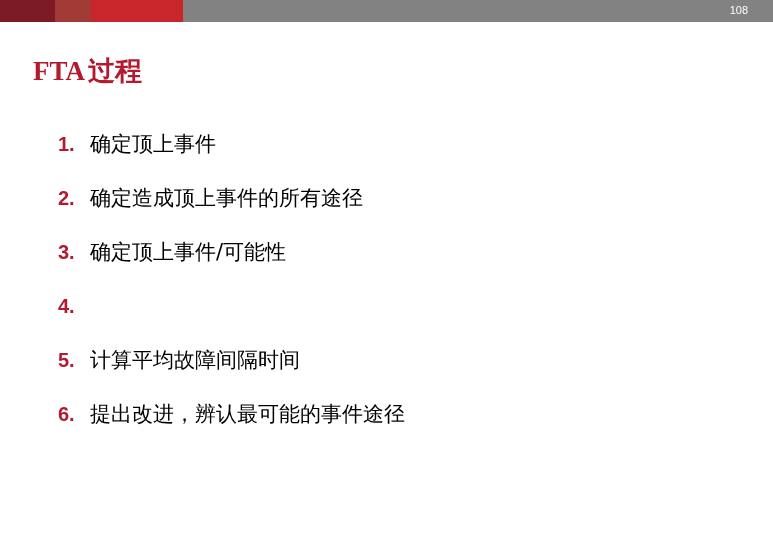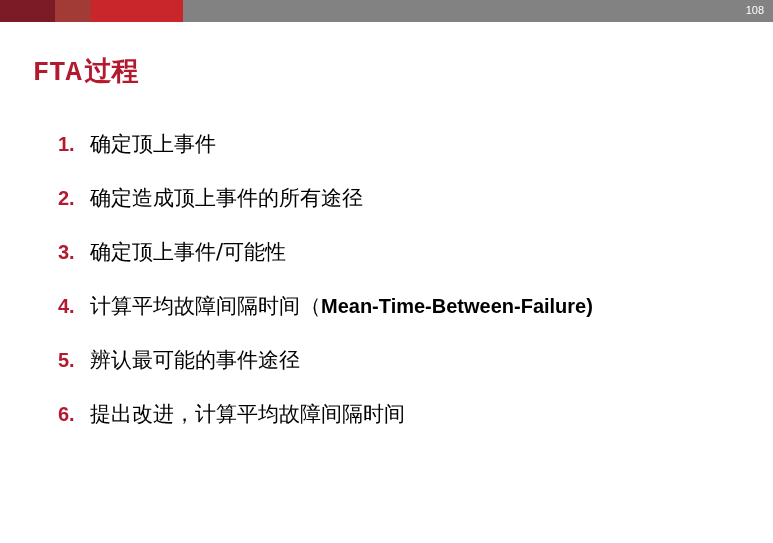--- a/index.html
+++ b/index.html
@@ -33,39 +33,39 @@
   .topbar .seg {
     height: 22px;
   }
   .seg-1 { width: 55px; background: #7c1a25; }
   .seg-2 { width: 36px; background: #a23a36; }
   .seg-3 { width: 92px; background: #c9262c; }
   .seg-4 { flex: 1 1 auto; background: #828282; }
   .page-number {
     position: absolute;
     top: 3px;
-    right: 9px;
+    right: 25px;
     color: #ffffff;
     font-size: 11px;
     line-height: 14px;
     font-family: "Liberation Sans", sans-serif;
   }
   
   .title {
     position: absolute;
     top: 53px;
     left: 33px;
     font-size: 27px;
     font-weight: bold;
     color: #b3192f;
     letter-spacing: 0px;
     white-space: nowrap;
   }
   .title .en {
-    font-family: Liberation Mono, monospace;
+    font-family: Liberation Serif, serif;
   }
   .title .cn {
     font-family: "DejaVu Sans", sans-serif;
     padding-left: 3px;
     margin-top: 43px;
   }
   
   .list {
     position: absolute;
     top: 128px;
@@ -134,28 +134,27 @@
       <div class="txt"><span>确定造成顶上事件的所有途径</span><span class="bold-en"></span></div>
     </div>
 
     <div class="item item-3">
       <div class="num">3.</div>
       <div class="txt"><span>确定顶上事件/可能性</span><span class="bold-en"></span></div>
     </div>
 
     <div class="item item-4">
       <div class="num">4.</div>
-      <div class="txt"><span>计算平均故障间隔时间（</span><span class="bold-en">Mean-Time-Between-Failure)</span></div>
     </div>
 
     <div class="item item-5">
       <div class="num">5.</div>
-      <div class="txt"><span>辨认最可能的事件途径</span><span class="bold-en"></span></div>
+      <div class="txt"><span>计算平均故障间隔时间</span><span class="bold-en"></span></div>
     </div>
 
     <div class="item item-6">
       <div class="num">6.</div>
-      <div class="txt"><span>提出改进，计算平均故障间隔时间</span><span class="bold-en"></span></div>
+      <div class="txt"><span>提出改进，辨认最可能的事件途径</span><span class="bold-en"></span></div>
     </div>
 
   </div>
 
 </div>
 
 </body></html>

